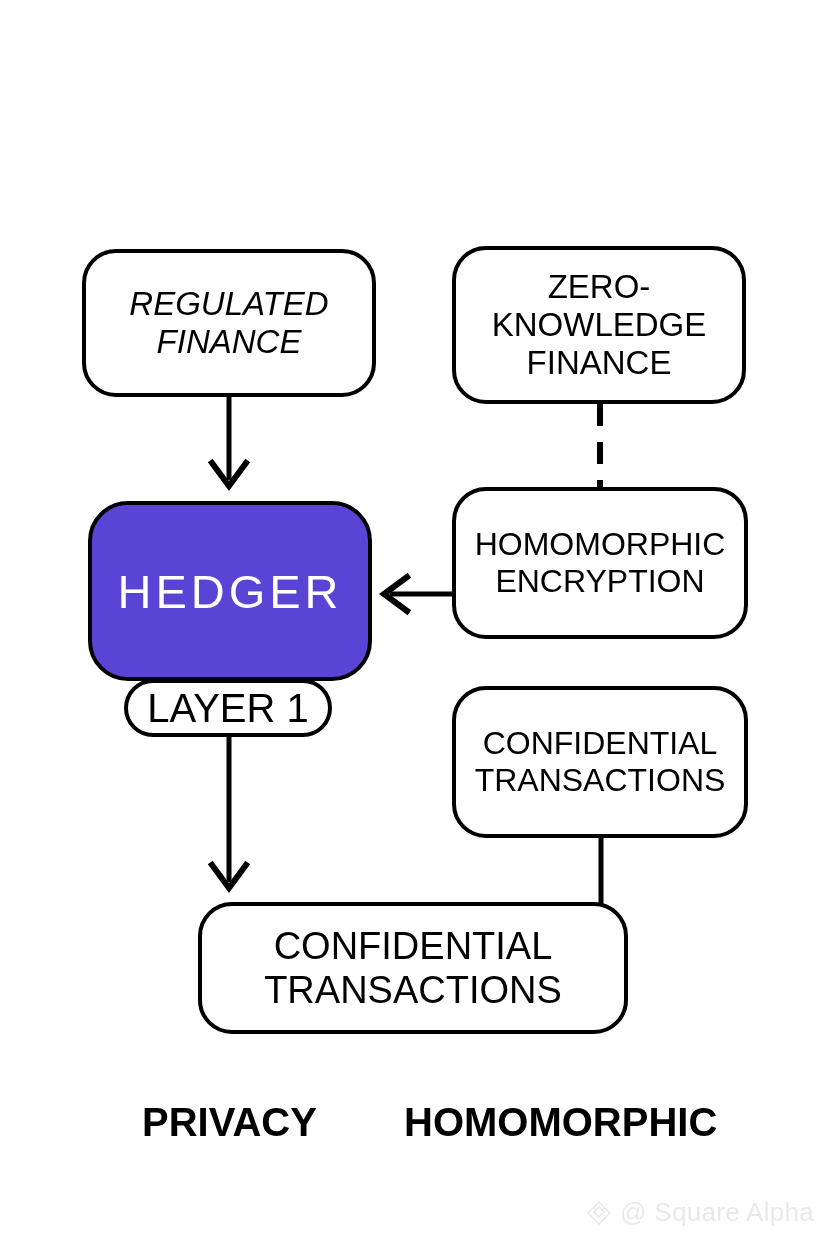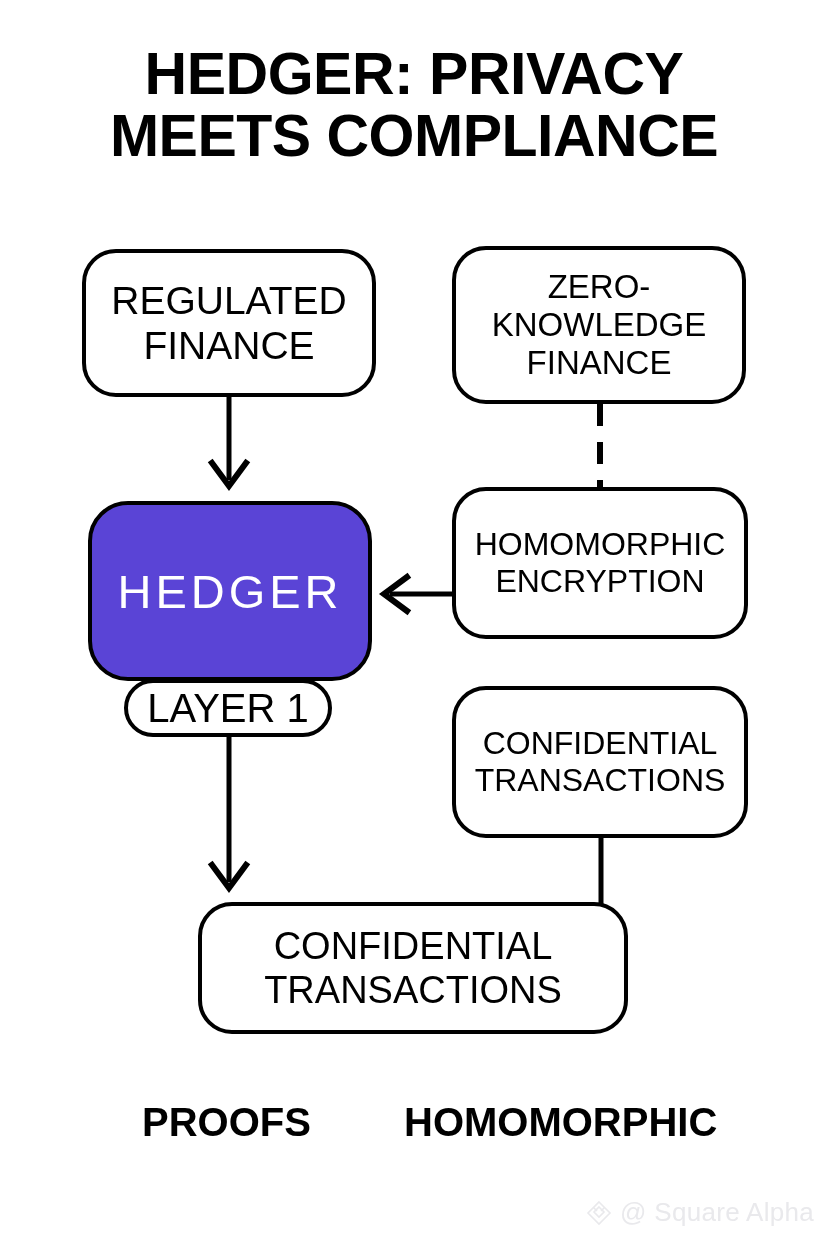--- a/index.html
+++ b/index.html
@@ -64,21 +64,22 @@
     line-height: 1.16;
     white-space: pre-line;
     z-index: 3;
   }
 
   .node-regulated-finance {
     left: 82px;
     top: 249px;
     width: 294px;
     height: 148px;
-    font-size: 39px;
+    font-size: 33px;
+    font-style: italic;
   }
 
   .node-zk-proofs {
     left: 452px;
     top: 246px;
     width: 294px;
     height: 158px;
     font-size: 33px;
   }
 
@@ -166,22 +167,20 @@
     letter-spacing: 0.3px;
     white-space: nowrap;
   }
   .watermark svg { display: block; }
 </style>
 </head>
 <body>
 
 <div id="canvas">
 
-  <div class="title">HEDGER: PRIVACY
-MEETS COMPLIANCE</div>
 
   <svg id="wires" viewBox="0 0 828 1242" width="828" height="1242">
 
     <g>
       <line x1="229" y1="397" x2="229" y2="480" stroke="#000" stroke-width="5"></line>
       <polyline points="212,463 229,486 246,463" fill="none" stroke="#000" stroke-width="6" stroke-linecap="square" stroke-linejoin="miter"></polyline>
     </g>
 
     <g>
       <line x1="600" y1="404" x2="600" y2="487" stroke="#000" stroke-width="6" stroke-dasharray="22 16"></line>
@@ -229,21 +228,21 @@
   <div class="node node-conf-tx-right">
     <span>CONFIDENTIAL
 TRANSACTIONS</span>
   </div>
 
   <div class="node node-conf-tx-bottom">
     <span>CONFIDENTIAL
 TRANSACTIONS</span>
   </div>
 
-  <div class="footer-label footer-privacy">PROOFS</div>
+  <div class="footer-label footer-privacy">PRIVACY</div>
   <div class="footer-label footer-auditability">HOMOMORPHIC</div>
 
   <div class="watermark">
     <span>
       <svg width="28" height="28" viewBox="0 0 28 28" fill="none">
         <path d="M14 3 L25 14 L14 25 L3 14 Z" stroke="#e9e9ec" stroke-width="1.6" fill="none"></path>
         <path d="M14 8 L19 13 L14 18 L9 13 Z" stroke="#e9e9ec" stroke-width="1.6" fill="none"></path>
         <path d="M8.5 8.5 L12 12" stroke="#e9e9ec" stroke-width="1.6"></path>
         <path d="M19.5 8.5 L16 12" stroke="#e9e9ec" stroke-width="1.6"></path>
       </svg>

